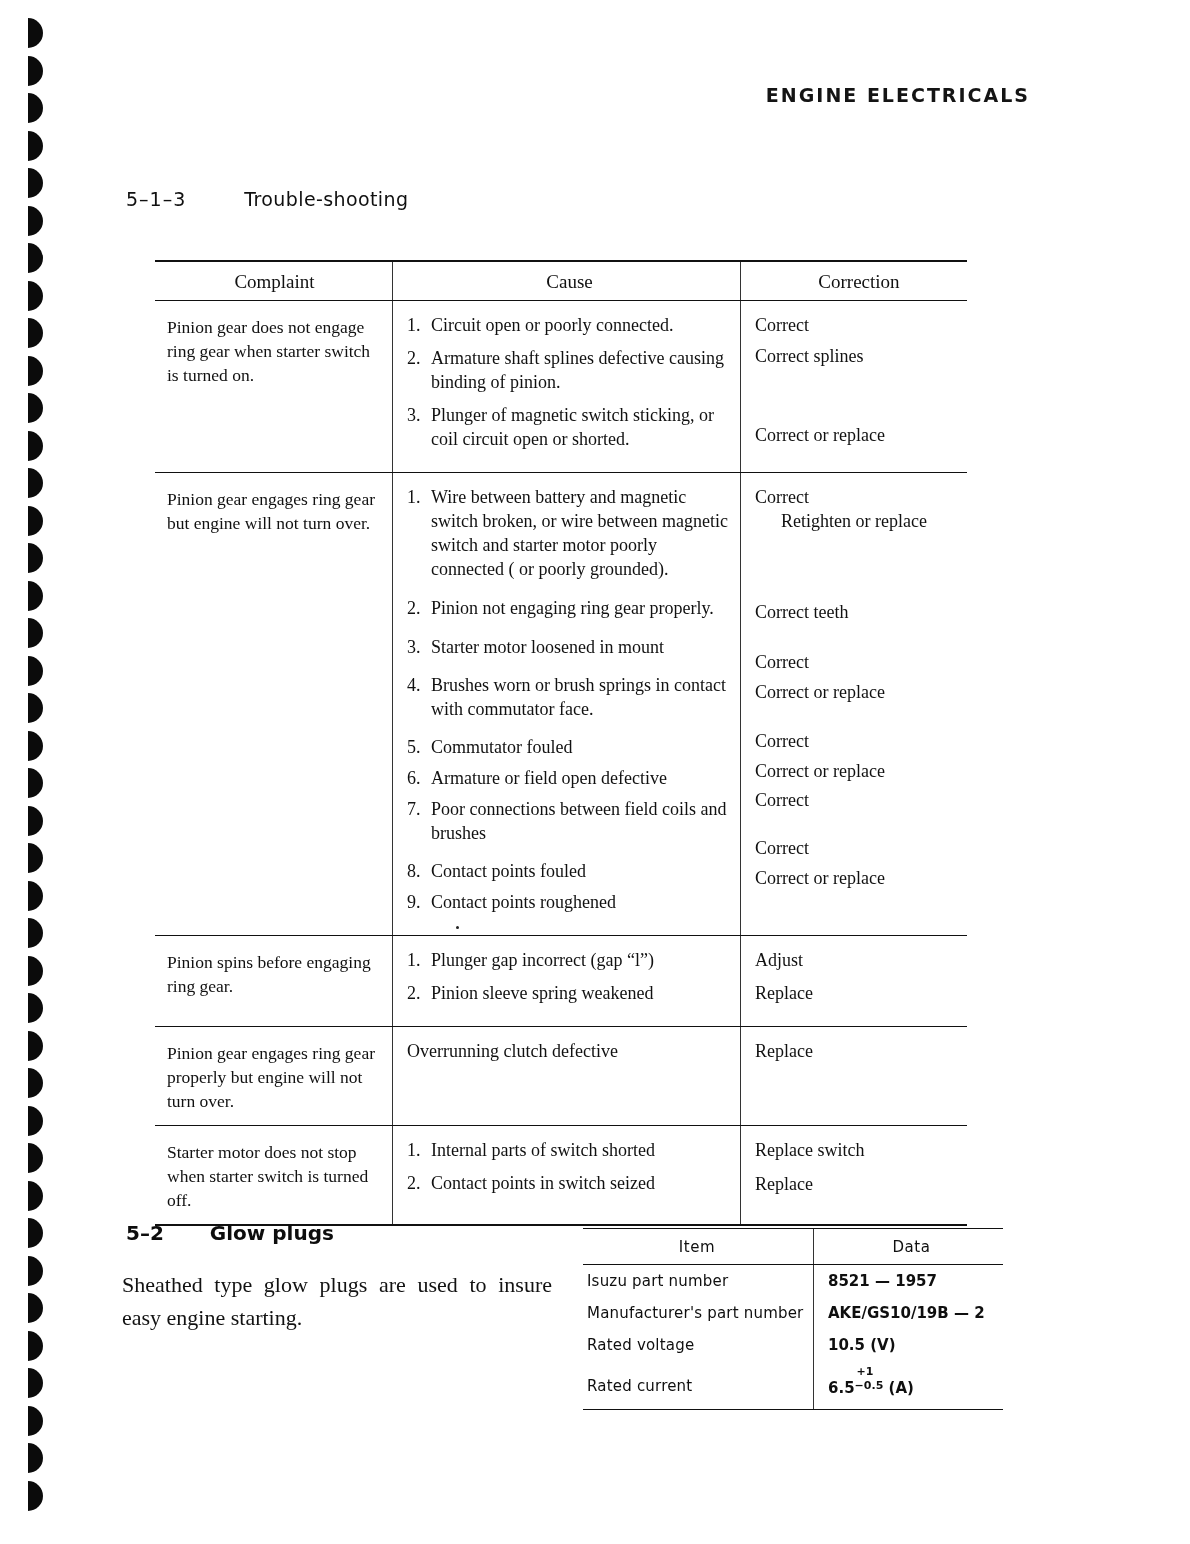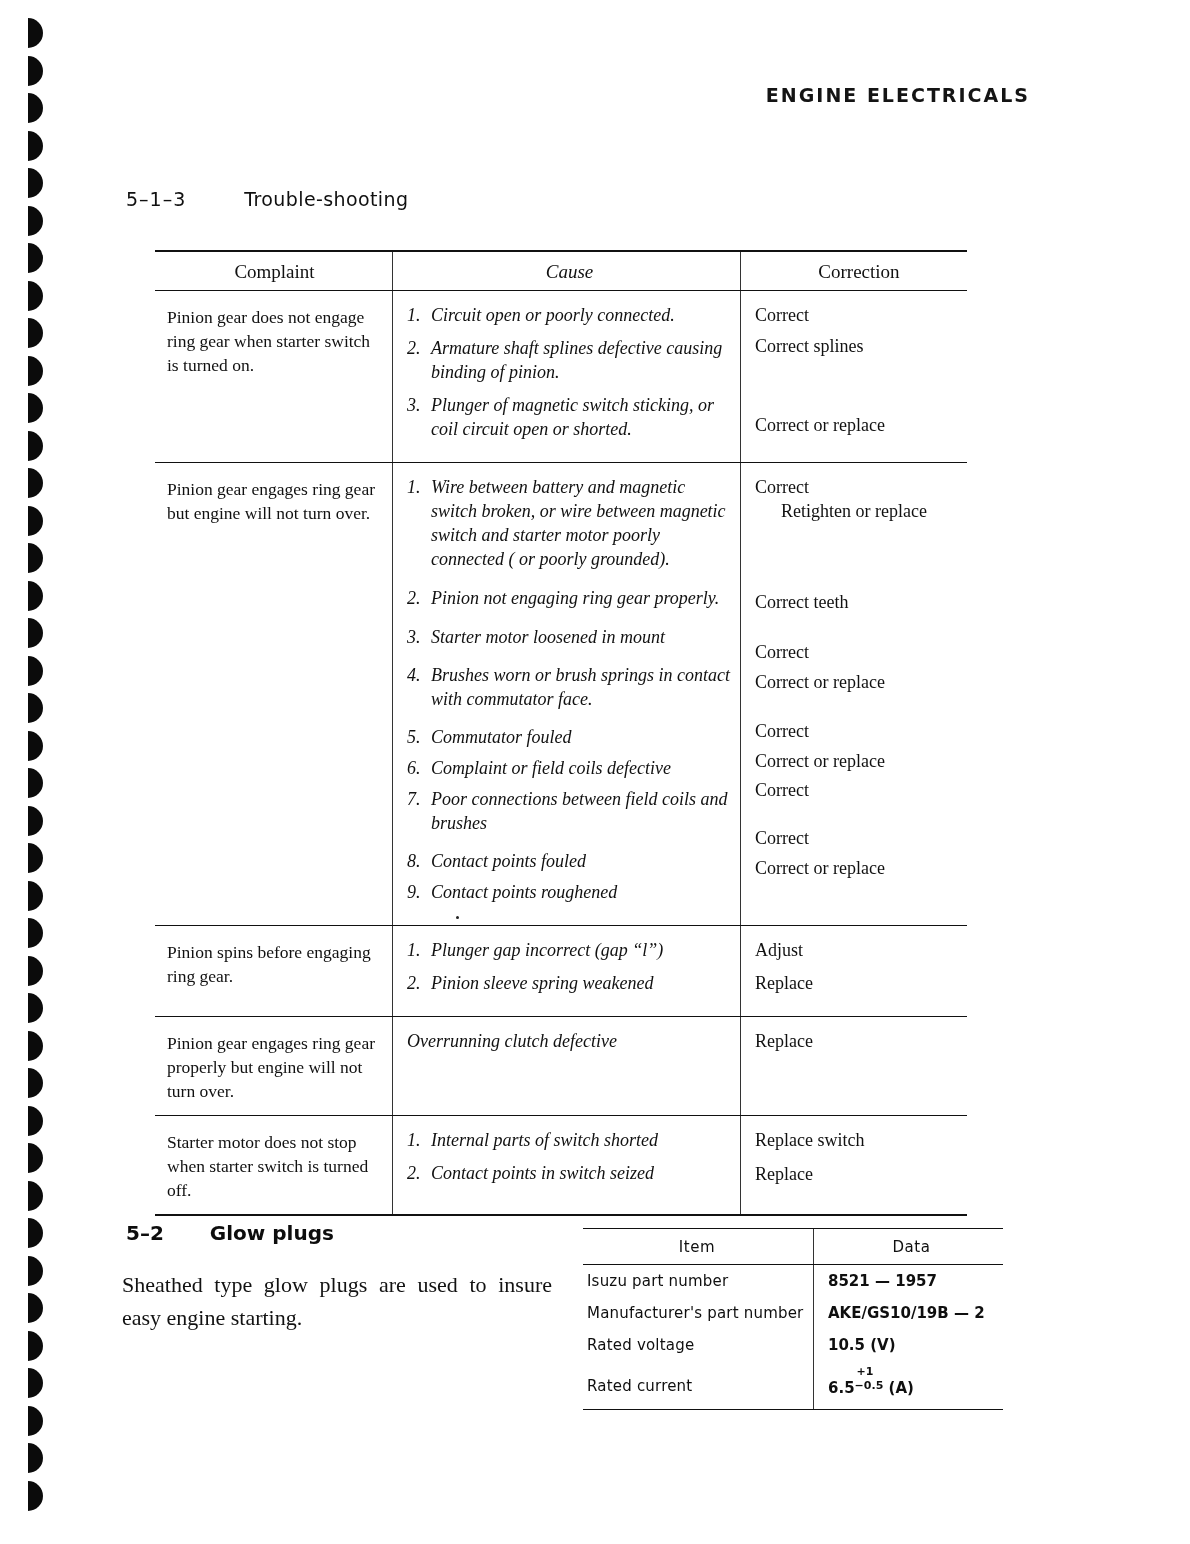--- a/index.html
+++ b/index.html
@@ -64,38 +64,37 @@
     letter-spacing: 0.4px;
     white-space: nowrap;
   }
   #sec-513 .num { letter-spacing: 1px; }
   #sec-513 .ttl { margin-left: 58px; }
 
   
   #ts-table {
     position: absolute;
     left: 155px;
-    top: 250px;
+    top: 260px;
     width: 812px;
   }
   .rule-heavy { border-top: 2.4px solid #111; height: 0; }
   .rule-med   { border-top: 1.9px solid #111; height: 0; }
 
   .ts-row { display: flex; align-items: stretch; }
   .col-complaint {
     width: 237px;
     box-sizing: border-box;
     padding: 0 10px 0 12px;
   }
   .col-cause {
     width: 348px;
     box-sizing: border-box;
     border-left: 1.3px solid #333;
     padding: 0 8px 0 14px;
-    font-style: italic;
   }
   .col-correction {
     width: 227px;
     box-sizing: border-box;
     border-left: 1.3px solid #333;
     padding: 0 4px 0 14px;
   }
 
   .ts-head { font-size: 19px; }
   .ts-head .col-complaint,
@@ -359,21 +358,21 @@
           <div class="cause-item" style="margin-bottom:14px;">
             <span class="cnum">4.</span>
             <span class="ctext">Brushes worn or brush springs in contact with commutator face.</span>
           </div>
           <div class="cause-item" style="margin-bottom:7px;">
             <span class="cnum">5.</span>
             <span class="ctext">Commutator fouled</span>
           </div>
           <div class="cause-item" style="margin-bottom:7px;">
             <span class="cnum">6.</span>
-            <span class="ctext">Complaint or field coils defective</span>
+            <span class="ctext">Armature or field open defective</span>
           </div>
           <div class="cause-item" style="margin-bottom:14px;">
             <span class="cnum">7.</span>
             <span class="ctext">Poor connections between field coils and brushes</span>
           </div>
           <div class="cause-item" style="margin-bottom:7px;">
             <span class="cnum">8.</span>
             <span class="ctext">Contact points fouled</span>
           </div>
           <div class="cause-item">

